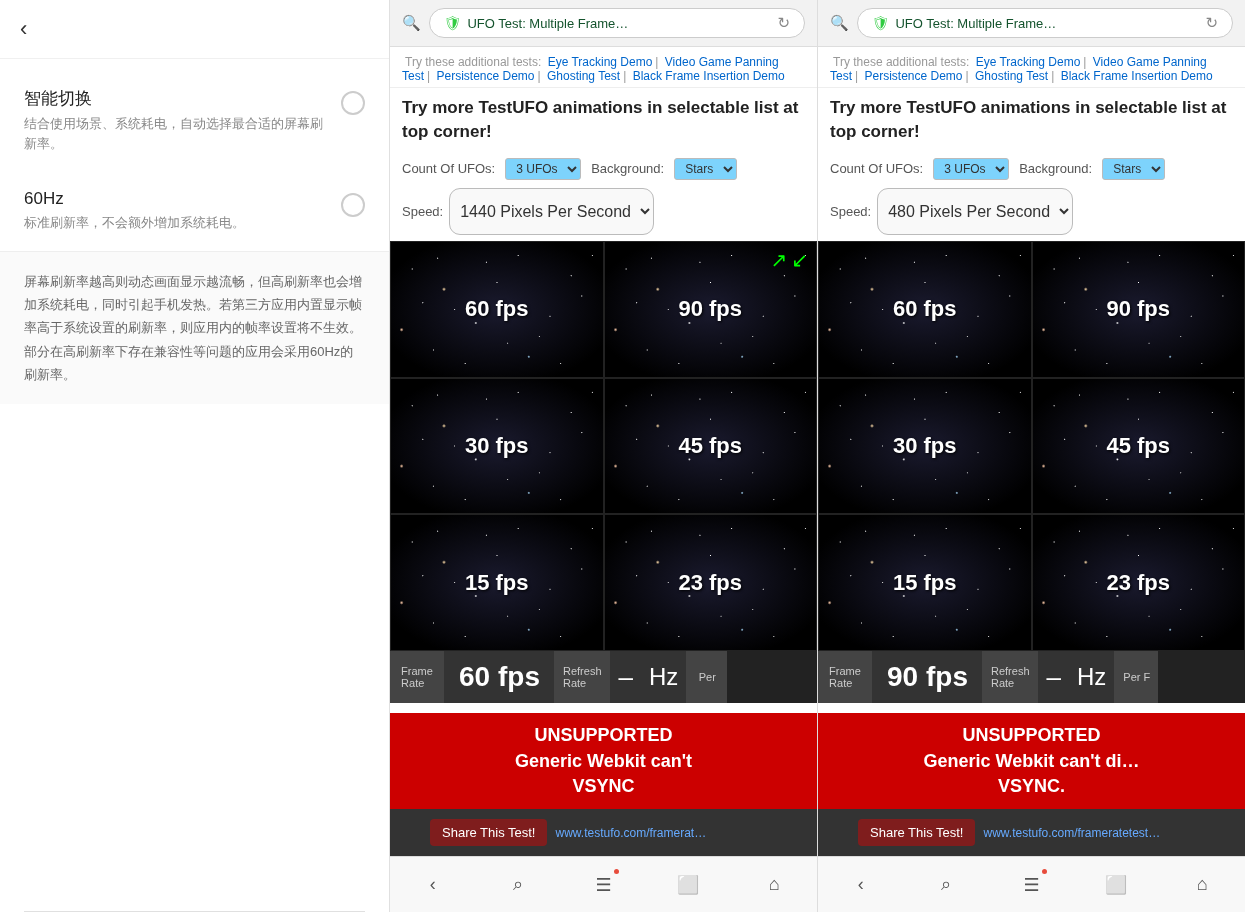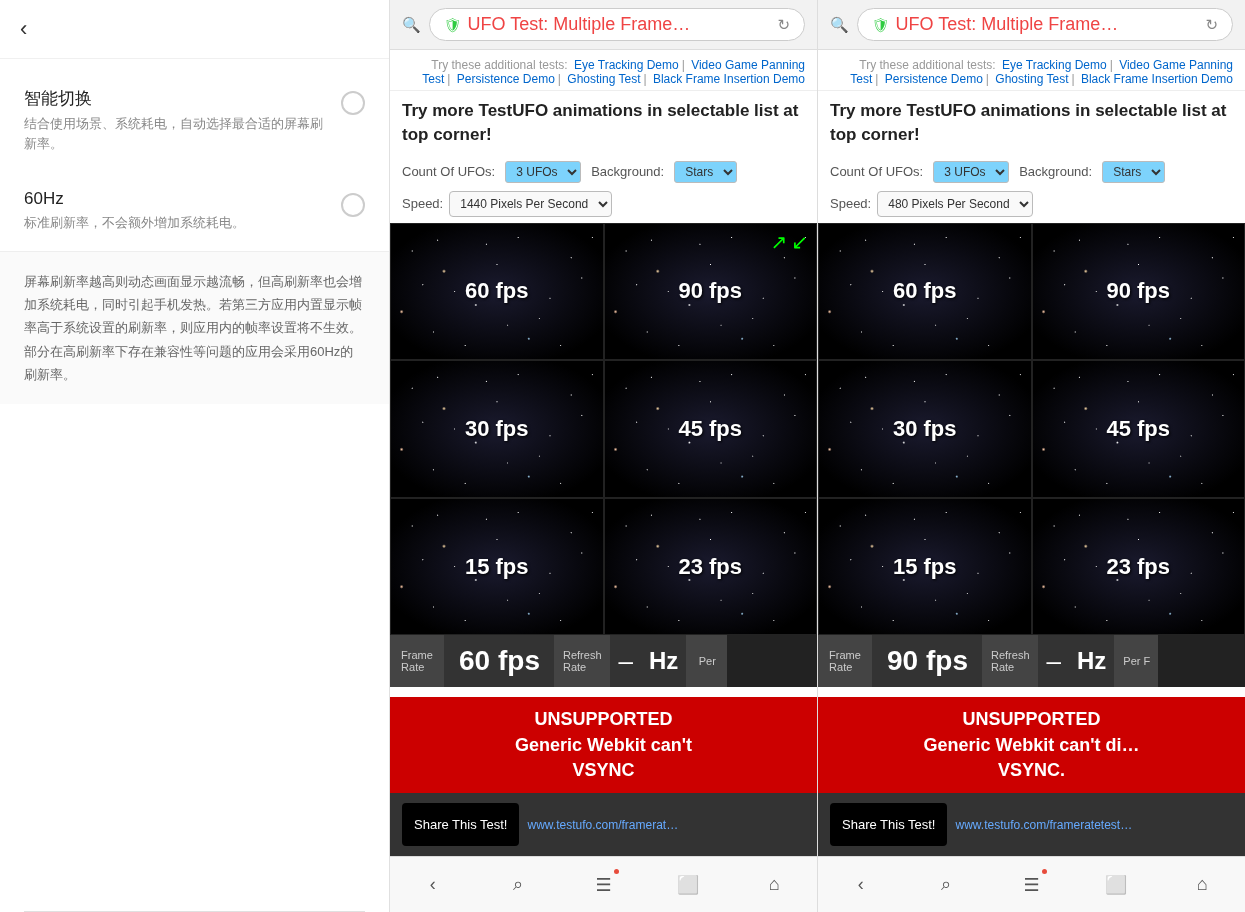--- a/index.html
+++ b/index.html
@@ -149,42 +149,41 @@
     }
     .shield-icon {
       color: #2ecc40;
       font-size: 14px;
     }
     .address-text {
       flex: 1;
       overflow: hidden;
       text-overflow: ellipsis;
       white-space: nowrap;
-      font-size: 18px;
-      color: #ef4444;
+      font-size: 13px;
+      color: #14532d;
     }
     .reload-icon {
       color: #888;
       font-size: 15px;
     }
 
     
     .browser-content {
       flex: 1;
       overflow: hidden;
       display: flex;
       flex-direction: column;
       background: #fff;
     }
     .content-links {
       padding: 8px 12px 4px;
       font-size: 12px;
       color: #333;
       border-bottom: 1px solid #eee;
-      text-align: right;
     }
     .content-links a {
       color: #0066cc;
       text-decoration: none;
     }
     .content-links span {
       color: #999;
       margin: 0 3px;
     }
     .promo-text {
@@ -218,23 +217,23 @@
       align-items: center;
       padding: 2px 12px 6px;
       font-size: 13px;
       gap: 6px;
     }
     .speed-row label {
       color: #555;
     }
     .speed-select {
       border: 1px solid #bbb;
-      border-radius: 4px;
-      padding: 4px 6px;
-      font-size: 12px;
+      border-radius: 11px;
+      padding: 13px 6px;
+      font-size: 16px;
       background: #f9f9f9;
     }
 
     
     .video-area {
       flex: 1;
       background: #000;
       display: grid;
       grid-template-columns: 1fr 1fr;
       grid-template-rows: 1fr 1fr 1fr;
@@ -348,21 +347,21 @@
       font-size: 26px;
       color: #fff;
       height: 100%;
       display: flex;
       align-items: center;
       background: #333;
     }
     .stat-hz {
       padding: 4px 8px;
       font-size: 24px;
-      font-weight: bold;
+      font-weight: normal;
       color: #fff;
       background: #333;
       height: 100%;
       display: flex;
       align-items: center;
       border-right: 1px solid #444;
     }
     .stat-per {
       padding: 4px 8px;
       height: 100%;
@@ -391,28 +390,29 @@
 
     
     .share-bar {
       display: flex;
       align-items: center;
       background: #333;
       padding: 10px 12px;
       gap: 8px;
     }
     .share-btn {
-      background: #000000;
+      background: #7f1d1d;
       color: #fff;
       border: none;
       border-radius: 4px;
-      padding: 14px 12px;
+      padding: 6px 12px;
       font-size: 13px;
       cursor: pointer;
       white-space: nowrap;
+      margin-left: 28px;
     }
     .share-url {
       color: #6af;
       font-size: 12px;
       overflow: hidden;
       text-overflow: ellipsis;
       white-space: nowrap;
     }
 
     

